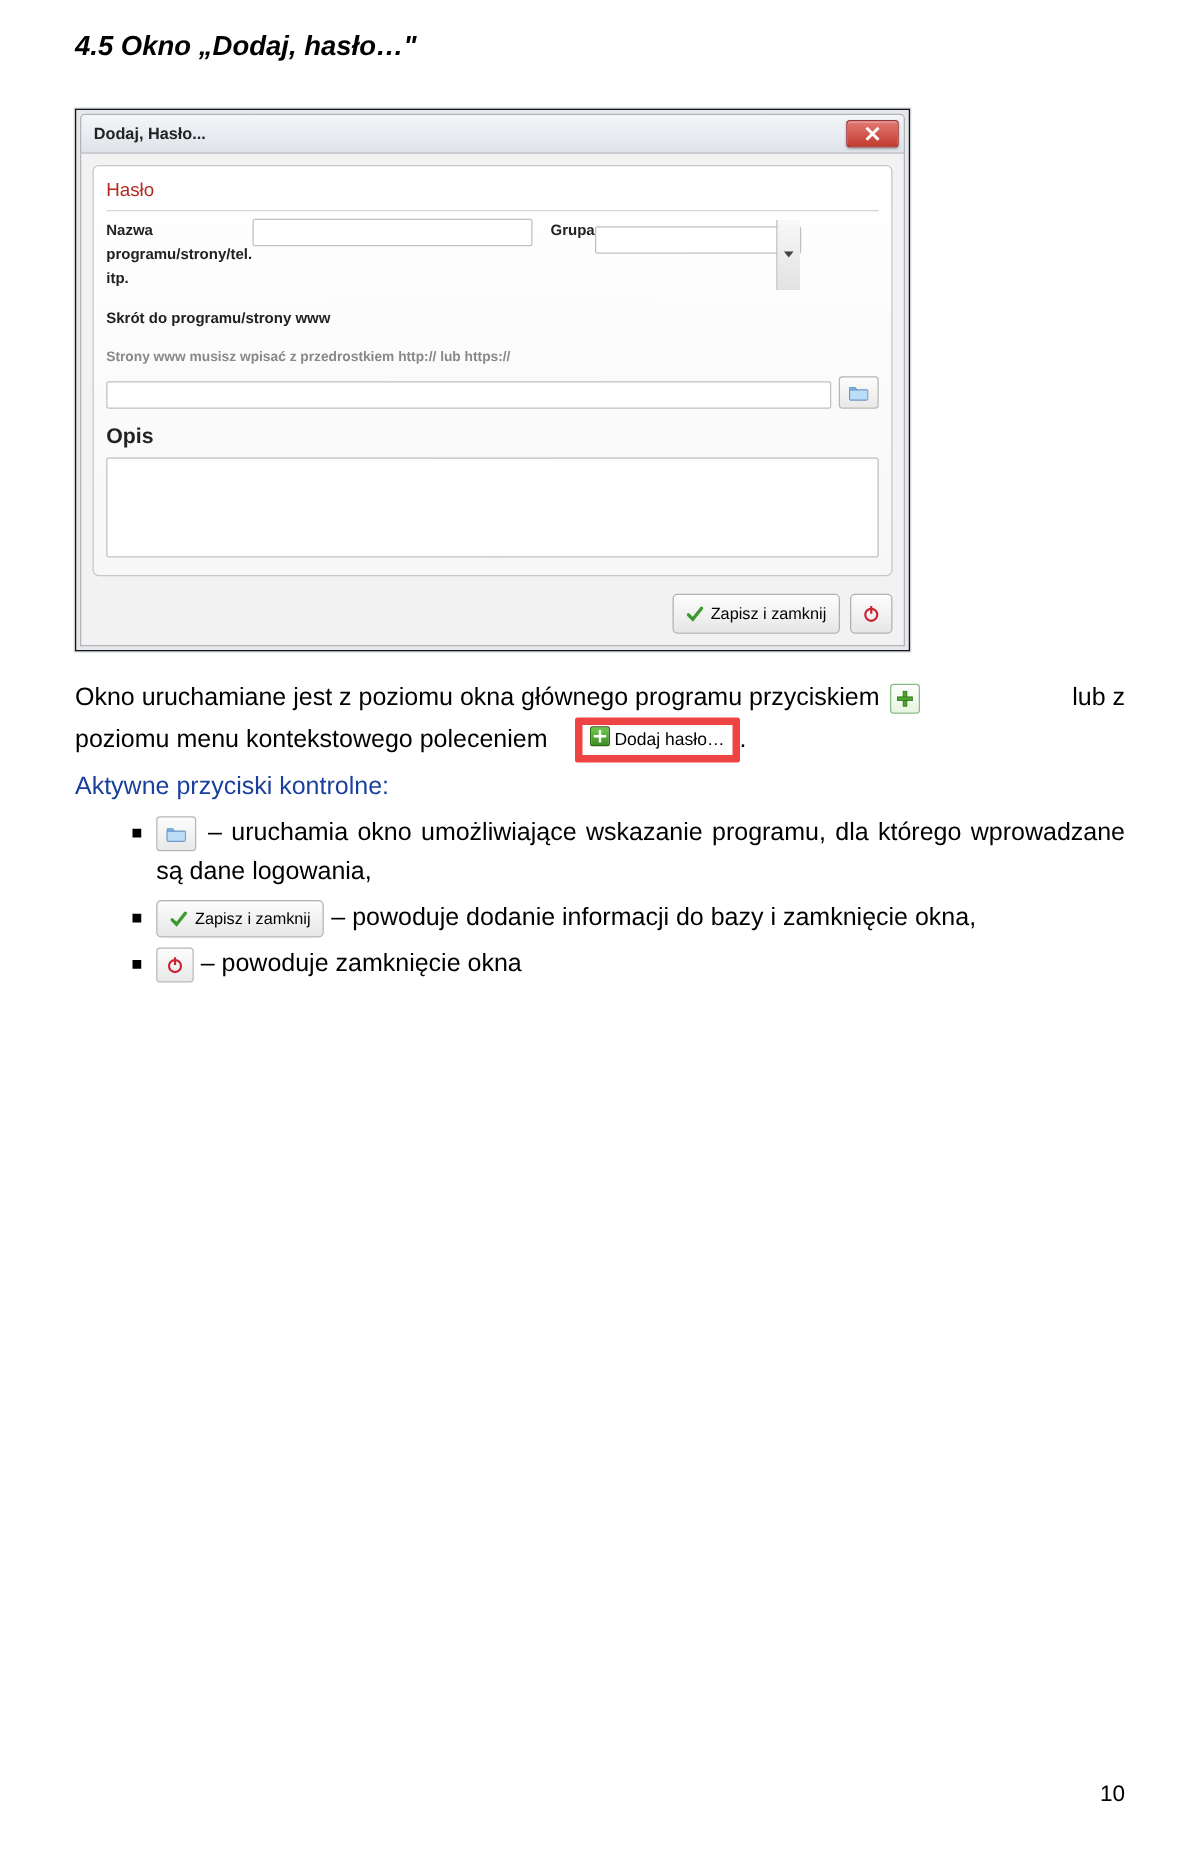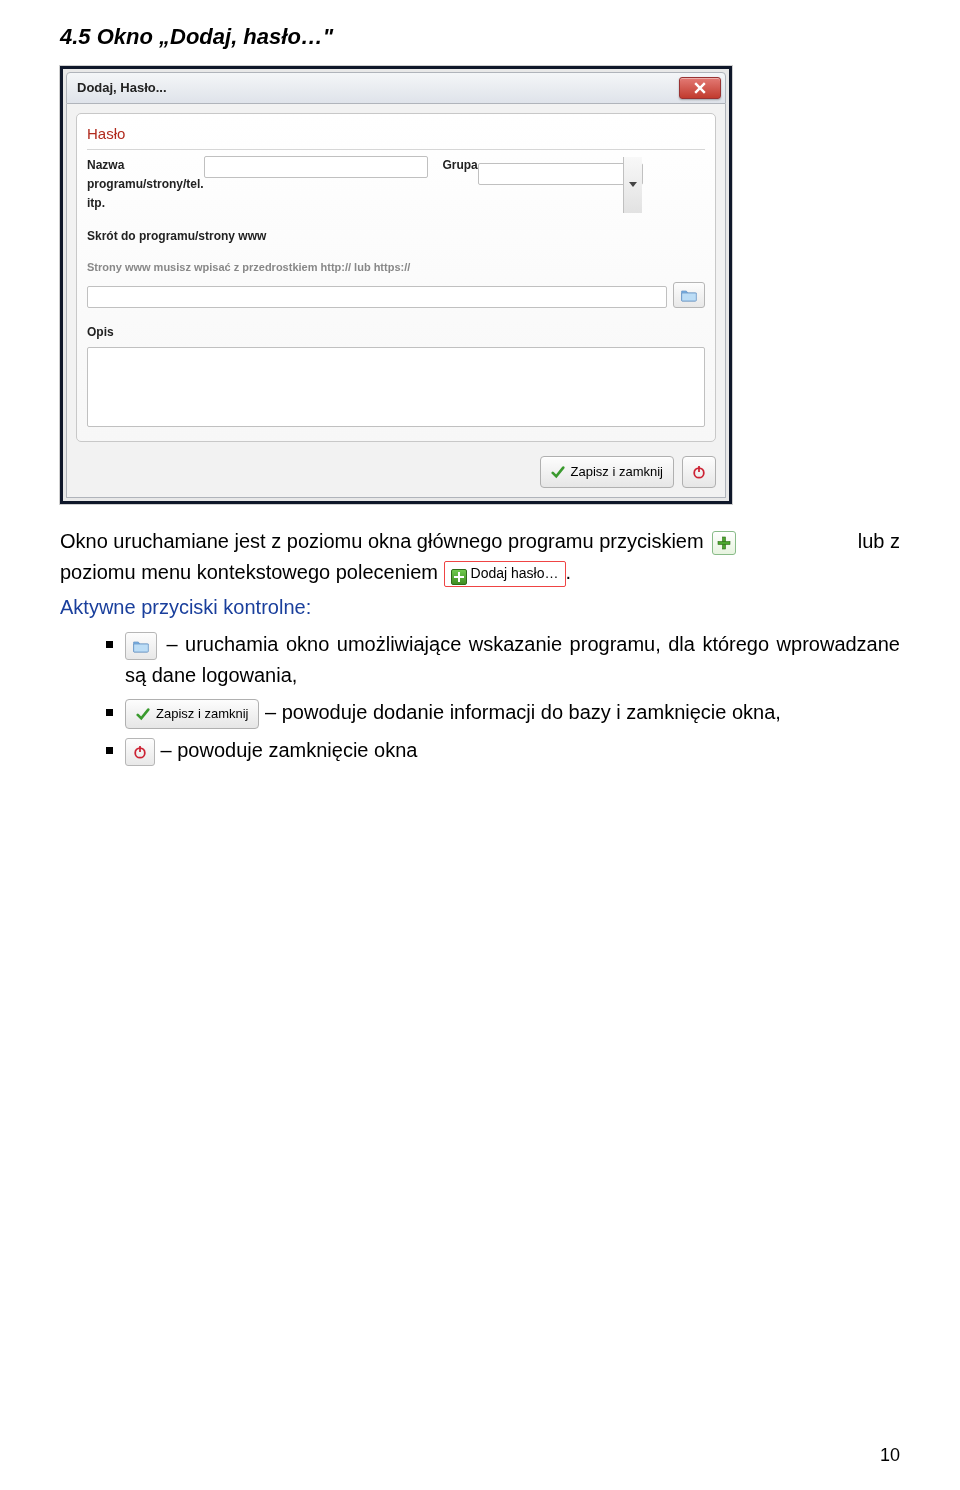--- a/index.html
+++ b/index.html
@@ -24,22 +24,23 @@
     font-size: 22px;
     margin: 0 0 12px 0;
   }
 
   
   .win-outer {
     background: #e8e8e8;
     padding: 3px;
     display: inline-block;
     width: 660px;
-    border: 3px solid #0f172a;
+    border: 1px solid #0f172a;
     box-shadow: 0 0 0 1px #cfcfcf;
+    margin-top: 21px;
   }
   .win-titlebar {
     background: linear-gradient(#f4f6f8, #dfe3ea);
     border: 1px solid #b0b4bb;
     border-radius: 4px 4px 0 0;
     height: 30px;
     display: flex;
     align-items: center;
     padding: 0 4px 0 10px;
   }
@@ -145,28 +146,29 @@
   }
   .plus-ico {
     width:22px;height:22px;
     border:1px solid #8b8;
     background: linear-gradient(#fff,#e7f4df);
     border-radius:3px;
     display:inline-flex;align-items:center;justify-content:center;
   }
   .plus-inner { width:14px;height:14px;}
   .menu-chip {
-    display:inline-flex; align-items:flex-end;
-    border:1px solid #ef4444;
+    display:inline-flex; align-items:flex-start;
+    border:6px solid #ef4444;
     background:#fff;
     padding: 1px 6px;
     font-size: 14px;
     height:22px;
     border-radius:2px;
     vertical-align:middle;
+    margin-left:16px;
   }
   .menu-chip .pg {
     width:14px;height:14px;margin-right:4px;
     background: linear-gradient(#6fca4d,#3f8e22);
     border:1px solid #2e6b18;
     border-radius:2px;
     position:relative;
   }
   .menu-chip .pg::before, .menu-chip .pg::after {
     content:""; position:absolute; background:#fff;
@@ -205,21 +207,21 @@
     display:inline-flex;
     vertical-align:middle;
     width:28px;height:26px;
     border:1px solid #b6b6b6;
     border-radius:3px;
     background:linear-gradient(#fdfdfd,#e8e8e8);
     align-items:center;justify-content:center;
   }
   .page-num {
     position:absolute;
-    bottom: 20px;
+    bottom: 40px;
     right: 60px;
     font-size: 18px;
   }
 </style>
 </head>
 <body>
 <div class="page">
 
 
 
@@ -266,21 +268,21 @@
           <div class="browse-btn">
             <svg class="folder-ico" viewBox="0 0 24 20">
               <path d="M1 4 h7 l2 3 h12 v11 a1 1 0 0 1 -1 1 H2 a1 1 0 0 1 -1 -1 Z" fill="#7fb4e6" stroke="#5a8bc0"></path>
               <path d="M1 7 h22 v11 a1 1 0 0 1 -1 1 H2 a1 1 0 0 1 -1 -1 Z" fill="#bcddf6" stroke="#5a8bc0"></path>
             </svg>
           </div>
         </div>
       </div>
 
       <div style="margin-top:6px">
-        <label style="font-size:12px;font-weight:bold;color:#222">Opis</label>
+        <label style="font-size:17px;font-weight:bold;color:#222">Opis</label>
         <div class="opis-area"></div>
       </div>
     </div>
 
     <div class="btnbar">
       <div class="btn">
         <svg class="check-ico" viewBox="0 0 16 16">
               <path d="M2 9 L6 13 L14 3" stroke="#3a9a2e" stroke-width="3" fill="none" stroke-linecap="round"></path>
             </svg>
         <span>Zapisz i zamknij</span>

